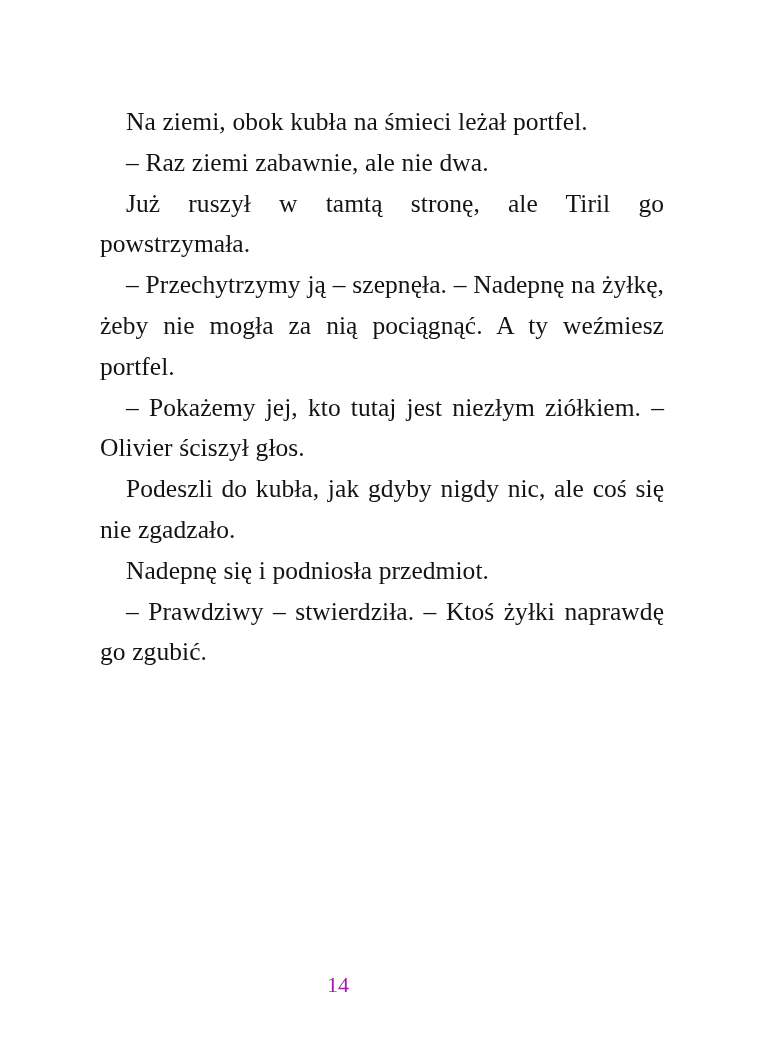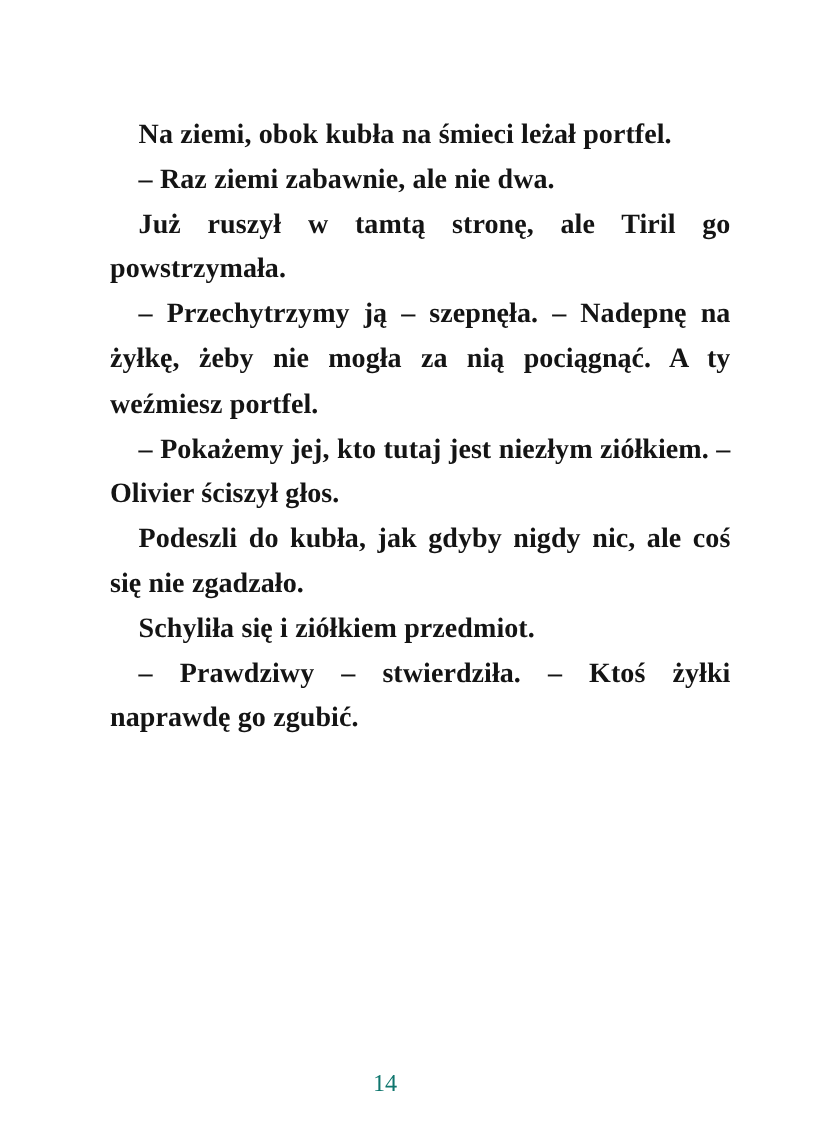--- a/index.html
+++ b/index.html
@@ -36,51 +36,50 @@
     margin: 0;
     font-size: 25.5px;
     line-height: 40.8px;
     text-align: justify;
     text-justify: inter-word;
     text-indent: 26px;
     -webkit-hyphens: none;
     hyphens: none;
     word-spacing: 0.2px;
     letter-spacing: 0.05px;
-    font-weight: bold;
   }
 
   
   .para:last-of-type {
     margin-bottom: 0;
   }
 
   .page-number {
     position: absolute;
-    left: 16px;
+    left: 4px;
     top: 972px;
     width: 668px;
     text-align: center;
     font-size: 22px;
     line-height: 26px;
-    color: #0f766e;
+    color: #a21caf;
     font-family: "Liberation Serif", "DejaVu Serif", serif;
   }
 </style>
 </head>
 <body>
 
 <div class="page">
 
   <div class="text-block">
     <p class="para">Na ziemi, obok kubła na śmieci leżał portfel.</p>
     <p class="para">– Raz ziemi zabawnie, ale nie dwa.</p>
     <p class="para">Już ruszył w tamtą stronę, ale Tiril go powstrzymała.</p>
     <p class="para">– Przechytrzymy ją – szepnęła. – Nadepnę na żyłkę, żeby nie mogła za nią pociągnąć. A ty weźmiesz portfel.</p>
     <p class="para">– Pokażemy jej, kto tutaj jest niezłym ziółkiem. – Olivier ściszył głos.</p>
     <p class="para">Podeszli do kubła, jak gdyby nigdy nic, ale coś się nie zgadzało.</p>
-    <p class="para">Schyliła się i ziółkiem przedmiot.</p>
+    <p class="para">Nadepnę się i podniosła przedmiot.</p>
     <p class="para">– Prawdziwy – stwierdziła. – Ktoś żyłki naprawdę go zgubić.</p>
   </div>
 
   <div class="page-number">14</div>
 
 </div>
 
 </body></html>

